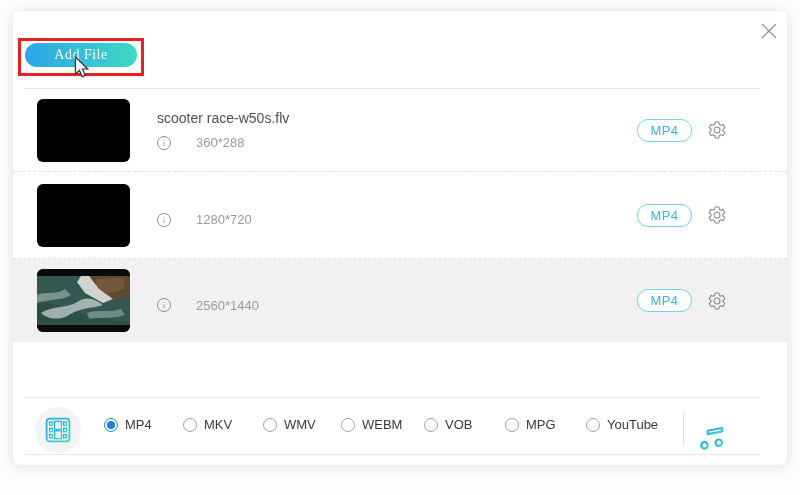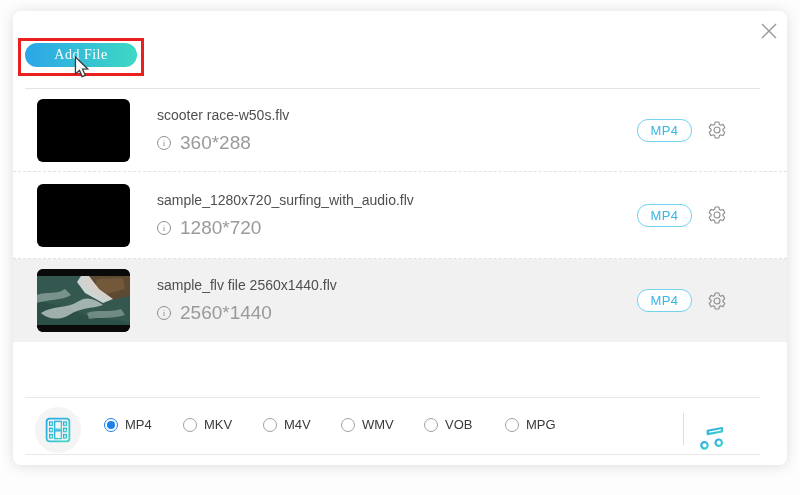--- a/index.html
+++ b/index.html
@@ -31,21 +31,21 @@
   .row.last { border-bottom:none; }
   .row.selected { background:#f1f1f1; }
   .thumb { width:93px; height:63px; border-radius:6px; background:#000;
     flex:0 0 auto; margin-right:27px; overflow:hidden; }
   .finfo { display:flex; flex-direction:column; }
   .fname { font-size:14px; color:#4f4f4f; }
   .fmeta { display:flex; align-items:center; margin-top:9px; }
   .iicon { width:14px; height:14px; border:1px solid #8f8f8f; border-radius:50%;
     color:#8f8f8f; font-size:9px; line-height:12px; text-align:center;
     font-family:"Liberation Serif", serif; }
-  .fres { font-size:19px; color:#9a9a9a; margin-left:9px; }
+  .fres { font-size:13px; color:#9a9a9a; margin-left:25px; }
   .badge { margin-left:auto; width:55px; height:23px; background:#fff;
     border:1px solid #74d2ef; border-radius:11px; color:#36b7e6; font-size:13px;
     letter-spacing:0.4px; cursor:pointer; }
   .gear { margin-left:15px; width:20px; height:20px; cursor:pointer; display:block; }
 
   
   .bar { position:absolute; left:12px; top:386px; width:735px; height:58px;
     border-top:1px solid #e8e8e8; border-bottom:1px solid #e8e8e8; }
   .film-circle { position:absolute; left:10px; top:9px; width:46px; height:46px;
     border-radius:50%; background:#f4f4f4; display:flex; align-items:center;
@@ -94,21 +94,20 @@
       </div>
       <button class="badge">MP4</button>
       <svg class="gear" viewBox="0 0 24 24">
         <path fill="none" stroke="#8a8a8a" stroke-width="1.3" d="M19.14,12.94c0.04-0.3,0.06-0.61,0.06-0.94c0-0.32-0.02-0.64-0.07-0.94l2.03-1.58c0.18-0.14,0.23-0.41,0.12-0.61l-1.92-3.32c-0.12-0.22-0.37-0.29-0.59-0.22l-2.39,0.96c-0.5-0.38-1.03-0.7-1.62-0.94L14.4,2.81c-0.04-0.24-0.24-0.41-0.48-0.41h-3.84c-0.24,0-0.43,0.17-0.47,0.41L9.25,5.35C8.66,5.59,8.12,5.92,7.63,6.29L5.24,5.33c-0.22-0.08-0.47,0-0.59,0.22L2.74,8.87C2.62,9.08,2.66,9.34,2.86,9.48l2.03,1.58C4.84,11.36,4.8,11.69,4.8,12s0.02,0.64,0.07,0.94l-2.03,1.58c-0.18,0.14-0.23,0.41-0.12,0.61l1.92,3.32c0.12,0.22,0.37,0.29,0.59,0.22l2.39-0.96c0.5,0.38,1.03,0.7,1.62,0.94l0.36,2.54c0.05,0.24,0.24,0.41,0.48,0.41h3.84c0.24,0,0.44-0.17,0.47-0.41l0.36-2.54c0.59-0.24,1.13-0.56,1.62-0.94l2.39,0.96c0.22,0.08,0.47,0,0.59-0.22l1.92-3.32c0.12-0.22,0.07-0.47-0.12-0.61L19.14,12.94z M12,15.6c-1.98,0-3.6-1.62-3.6-3.6s1.62-3.6,3.6-3.6s3.6,1.62,3.6,3.6S13.98,15.6,12,15.6z"></path>
       </svg>
     </div>
 
     <div class="row mid">
       <div class="thumb"></div>
       <div class="finfo">
-        <div class="fname">sample_1280x720_surfing_with_audio.flv</div>
         <div class="fmeta">
           <span class="iicon">i</span>
           <span class="fres">1280*720</span>
         </div>
       </div>
       <button class="badge">MP4</button>
       <svg class="gear" viewBox="0 0 24 24">
         <path fill="none" stroke="#8a8a8a" stroke-width="1.3" d="M19.14,12.94c0.04-0.3,0.06-0.61,0.06-0.94c0-0.32-0.02-0.64-0.07-0.94l2.03-1.58c0.18-0.14,0.23-0.41,0.12-0.61l-1.92-3.32c-0.12-0.22-0.37-0.29-0.59-0.22l-2.39,0.96c-0.5-0.38-1.03-0.7-1.62-0.94L14.4,2.81c-0.04-0.24-0.24-0.41-0.48-0.41h-3.84c-0.24,0-0.43,0.17-0.47,0.41L9.25,5.35C8.66,5.59,8.12,5.92,7.63,6.29L5.24,5.33c-0.22-0.08-0.47,0-0.59,0.22L2.74,8.87C2.62,9.08,2.66,9.34,2.86,9.48l2.03,1.58C4.84,11.36,4.8,11.69,4.8,12s0.02,0.64,0.07,0.94l-2.03,1.58c-0.18,0.14-0.23,0.41-0.12,0.61l1.92,3.32c0.12,0.22,0.37,0.29,0.59,0.22l2.39-0.96c0.5,0.38,1.03,0.7,1.62,0.94l0.36,2.54c0.05,0.24,0.24,0.41,0.48,0.41h3.84c0.24,0,0.44-0.17,0.47-0.41l0.36-2.54c0.59-0.24,1.13-0.56,1.62-0.94l2.39,0.96c0.22,0.08,0.47,0,0.59-0.22l1.92-3.32c0.12-0.22,0.07-0.47-0.12-0.61L19.14,12.94z M12,15.6c-1.98,0-3.6-1.62-3.6-3.6s1.62-3.6,3.6-3.6s3.6,1.62,3.6,3.6S13.98,15.6,12,15.6z"></path>
       </svg>
     </div>
@@ -121,21 +120,20 @@
           <path d="M0,56 L0,30 C14,38 26,34 38,42 C52,50 70,48 93,54 L93,56 Z" fill="#2c4f47"></path>
           <path d="M47,7 L93,7 L93,27 L74,31 L56,24 L47,14 Z" fill="#5d4a33"></path>
           <path d="M60,10 L86,9 L88,20 L70,25 L58,18 Z" fill="#73593a"></path>
           <path d="M44,7 L52,7 L62,20 L76,30 L66,34 L48,24 L40,13 Z" fill="#ffffff" opacity="0.75"></path>
           <path d="M4,44 C16,36 30,40 42,32 C50,27 58,30 66,36 C54,40 44,38 32,46 C22,52 10,50 4,44 Z" fill="#ffffff" opacity="0.55"></path>
           <path d="M0,26 C10,22 20,26 28,20 L34,26 C24,32 12,30 0,34 Z" fill="#ffffff" opacity="0.35"></path>
           <path d="M50,44 C60,40 72,44 84,40 L88,46 C76,50 62,48 52,50 Z" fill="#ffffff" opacity="0.3"></path>
         </svg>
       </div>
       <div class="finfo">
-        <div class="fname">sample_flv file 2560x1440.flv</div>
         <div class="fmeta">
           <span class="iicon">i</span>
           <span class="fres">2560*1440</span>
         </div>
       </div>
       <button class="badge">MP4</button>
       <svg class="gear" viewBox="0 0 24 24">
         <path fill="none" stroke="#8a8a8a" stroke-width="1.3" d="M19.14,12.94c0.04-0.3,0.06-0.61,0.06-0.94c0-0.32-0.02-0.64-0.07-0.94l2.03-1.58c0.18-0.14,0.23-0.41,0.12-0.61l-1.92-3.32c-0.12-0.22-0.37-0.29-0.59-0.22l-2.39,0.96c-0.5-0.38-1.03-0.7-1.62-0.94L14.4,2.81c-0.04-0.24-0.24-0.41-0.48-0.41h-3.84c-0.24,0-0.43,0.17-0.47,0.41L9.25,5.35C8.66,5.59,8.12,5.92,7.63,6.29L5.24,5.33c-0.22-0.08-0.47,0-0.59,0.22L2.74,8.87C2.62,9.08,2.66,9.34,2.86,9.48l2.03,1.58C4.84,11.36,4.8,11.69,4.8,12s0.02,0.64,0.07,0.94l-2.03,1.58c-0.18,0.14-0.23,0.41-0.12,0.61l1.92,3.32c0.12,0.22,0.37,0.29,0.59,0.22l2.39-0.96c0.5,0.38,1.03,0.7,1.62,0.94l0.36,2.54c0.05,0.24,0.24,0.41,0.48,0.41h3.84c0.24,0,0.44-0.17,0.47-0.41l0.36-2.54c0.59-0.24,1.13-0.56,1.62-0.94l2.39,0.96c0.22,0.08,0.47,0,0.59-0.22l1.92-3.32c0.12-0.22,0.07-0.47-0.12-0.61L19.14,12.94z M12,15.6c-1.98,0-3.6-1.62-3.6-3.6s1.62-3.6,3.6-3.6s3.6,1.62,3.6,3.6S13.98,15.6,12,15.6z"></path>
       </svg>
     </div>
@@ -168,33 +166,37 @@
       <div class="fmt on">
           <span class="radio"></span>
           <span class="fmt-label">MP4</span>
         </div>
       <div class="fmt">
           <span class="radio"></span>
           <span class="fmt-label">MKV</span>
         </div>
       <div class="fmt">
           <span class="radio"></span>
-          <span class="fmt-label">M4V</span>
-        </div>
-      <div class="fmt">
-          <span class="radio"></span>
           <span class="fmt-label">WMV</span>
         </div>
       <div class="fmt">
           <span class="radio"></span>
+          <span class="fmt-label">WEBM</span>
+        </div>
+      <div class="fmt">
+          <span class="radio"></span>
           <span class="fmt-label">VOB</span>
         </div>
       <div class="fmt">
           <span class="radio"></span>
           <span class="fmt-label">MPG</span>
+        </div>
+      <div class="fmt">
+          <span class="radio"></span>
+          <span class="fmt-label">YouTube</span>
         </div>
     </div>
 
     <div class="vdiv"></div>
 
     <svg class="music" width="30" height="30" viewBox="0 0 28 28">
       <g fill="none" stroke="url(#cyg)" stroke-width="2" stroke-linejoin="round">
         <circle cx="7" cy="21.8" r="3"></circle>
         <circle cx="20.3" cy="19.3" r="3"></circle>
         <path d="M10,21.8 L10,11.3"></path>

